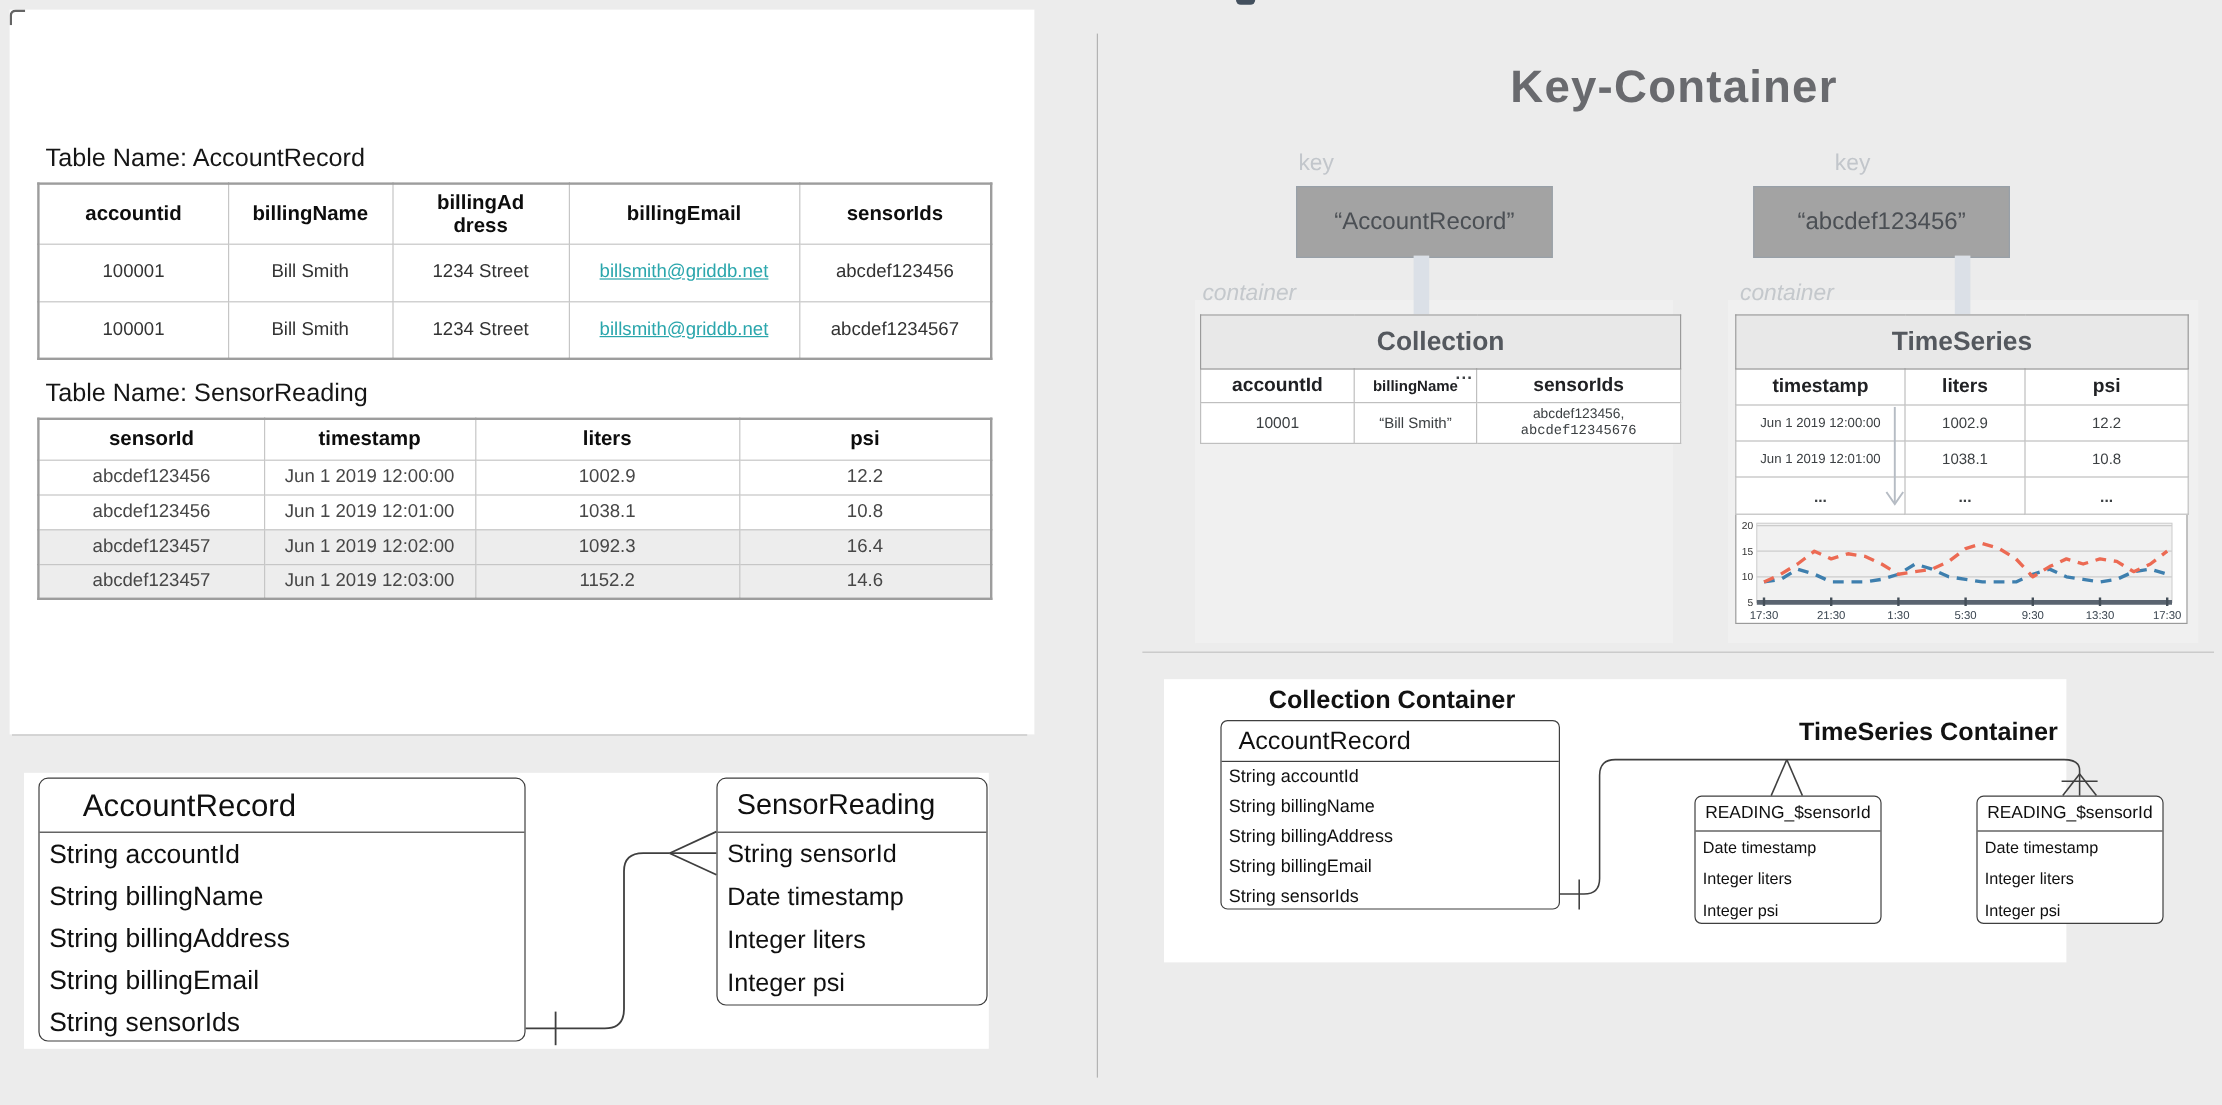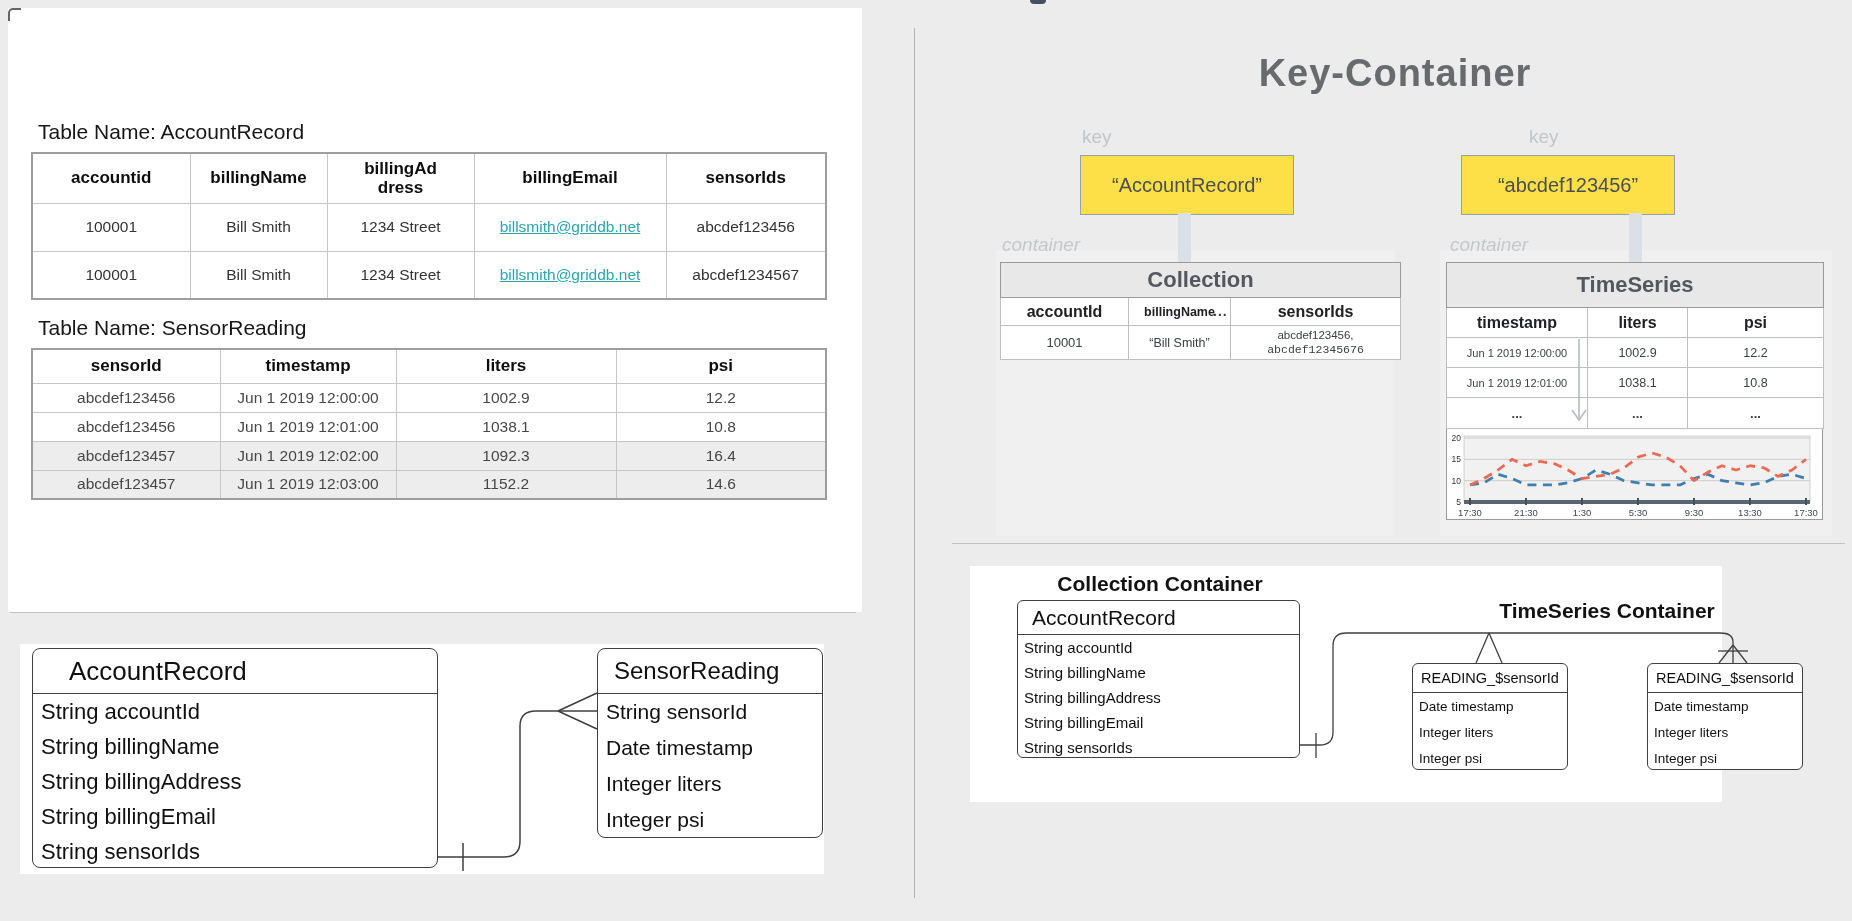--- a/index.html
+++ b/index.html
@@ -25,21 +25,21 @@
   .vsep{position:absolute;width:1px;background:#b3b3b3;}
 
   
   .erbox{position:absolute;background:#fff;border:1.5px solid #3f3f3f;border-radius:8px;
          color:#101010;box-sizing:border-box;}
   .erbox .ertitle{border-bottom:1.5px solid #3f3f3f;display:flex;align-items:center;}
   .erbox .erfield{display:flex;align-items:center;}
 
   
   .keylabel{font-size:19px;color:#c2c6cb;}
-  .keybox{position:absolute;background:#fde047;border:1px solid #98a0a8;display:flex;
+  .keybox{position:absolute;background:#a3a3a3;border:1px solid #98a0a8;display:flex;
           align-items:center;justify-content:center;font-size:20px;color:#4b4f54;}
   .kbar{position:absolute;background:#dbe0e7;}
   .clabel{font-size:19px;color:#c4c8cc;font-style:italic;}
   .cpanel{position:absolute;background:#f0f0f0;}
 
   table.cont{border-collapse:collapse;table-layout:fixed;background:#fff;
              border:1px solid #9a9a9a;color:#3c4043;}
   table.cont td,table.cont th{border:1px solid #bfbfbf;text-align:center;vertical-align:middle;padding:0 4px;}
   table.cont th.ctitle{background:#e8e8e8;border:1px solid #9a9a9a;color:#54585e;
              font-size:22px;font-weight:bold;}
@@ -195,21 +195,21 @@
   <div class="abs clabel" style="left:1002px;top:234px;">container</div>
   <div class="abs clabel" style="left:1450px;top:234px;">container</div>
 
   <table class="cont abs" style="left:1000px;top:262px;width:400px;">
     <colgroup>
         <col style="width:128px">
         <col style="width:102px">
         <col style="width:170px">
       </colgroup>
     <tbody>
-        <tr style="height:35px;">
+        <tr style="height:45px;">
           <th class="ctitle" colspan="3">Collection</th>
         </tr>
     <tr style="height:28px;">
       <th class="chead" style="font-size:16px;">accountId</th>
       <th class="chead" style="font-size:12.5px;">billingName</th>
       <th class="chead" style="font-size:16px;">sensorIds</th>
     </tr>
     <tr style="height:34px;">
       <td style="font-size:13px;">10001</td>
       <td style="font-size:12.5px;">“Bill Smith”</td>

